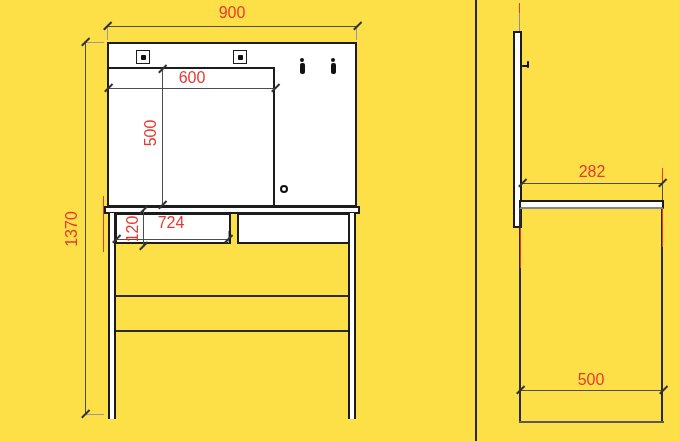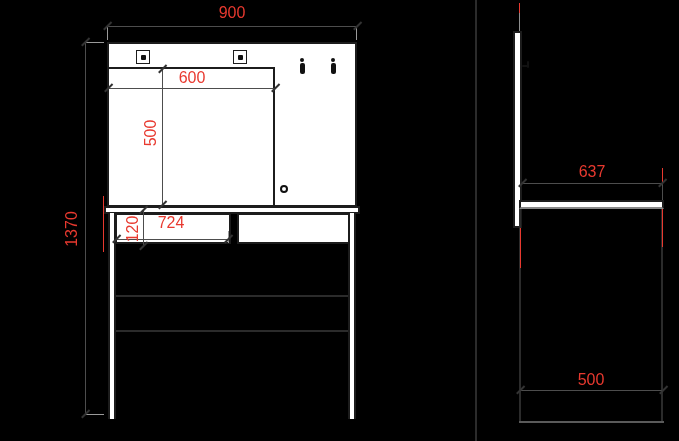--- a/index.html
+++ b/index.html
@@ -1,16 +1,16 @@
 <!DOCTYPE html>
 <html><head>
 <meta charset="utf-8">
 <style>
   html,body{margin:0;padding:0;background:#ffffff;}
-  #canvas{position:relative;width:679px;height:441px;background:#000000;overflow:hidden;
+  #canvas{position:relative;width:679px;height:441px;background:#fde047;overflow:hidden;
           font-family:"Liberation Sans", sans-serif;}
   .abs{position:absolute;}
   
   .box{position:absolute;border:2px solid #1c1c1c;background:#ffffff;box-sizing:border-box;}
   .thinbox{position:absolute;border:1.5px solid #1c1c1c;background:#ffffff;box-sizing:border-box;}
   
   .ln{position:absolute;background:#2b2b2b;}
   .grayln{position:absolute;background:#8f8f8f;}
   .dimln{position:absolute;background:#4d4d4d;}
   .extln{position:absolute;background:#9a9a9a;}
@@ -141,21 +141,21 @@
 
     <div class="redln" style="left:43px;top:228px;width:1px;height:40px;"></div>
     <div class="redln" style="left:185px;top:209px;width:1px;height:38px;"></div>
 
     <div class="abs">
       <div class="redln" style="left:185px;top:168px;width:1px;height:15px;"></div>
       <div class="dimln" style="left:185px;top:183px;width:1px;height:17px;"></div>
       <div class="dimln" style="left:45px;top:183px;width:140px;height:1px;"></div>
       <div class="tk" style="left:40px;top:182px;"></div>
       <div class="tk" style="left:180px;top:182px;"></div>
-      <div class="dimtxt" style="left:85px;top:164px;width:60px;">637</div>
+      <div class="dimtxt" style="left:85px;top:164px;width:60px;">282</div>
     </div>
 
     <div class="abs">
       <div class="dimln" style="left:43px;top:390px;width:143px;height:1px;"></div>
       <div class="tk" style="left:38px;top:389px;"></div>
       <div class="tk" style="left:181px;top:389px;"></div>
       <div class="dimtxt" style="left:84px;top:372px;width:60px;">500</div>
     </div>
   </div>
 

